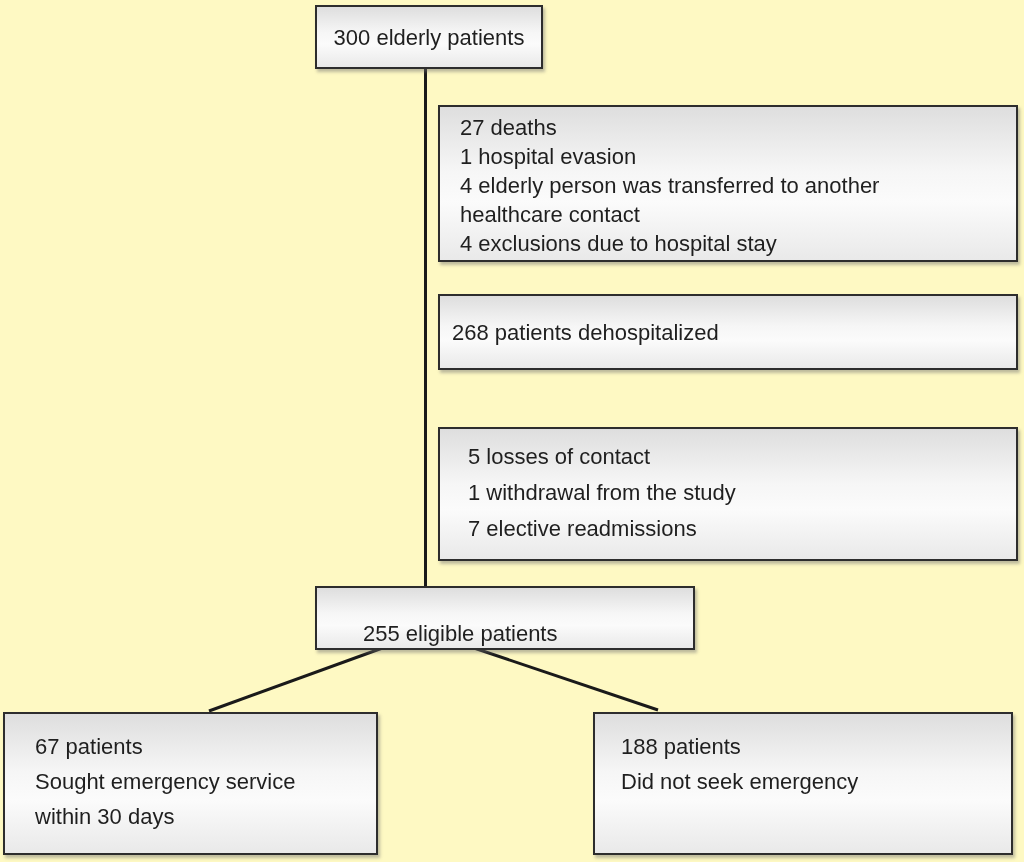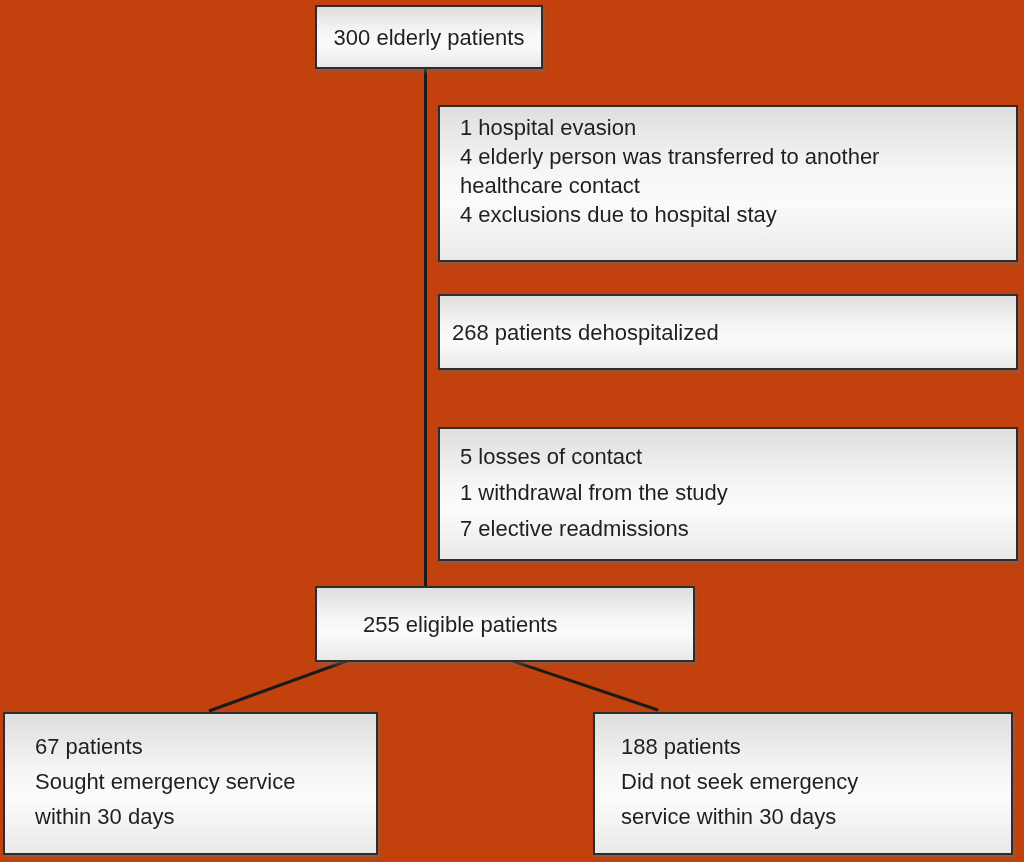--- a/index.html
+++ b/index.html
@@ -4,21 +4,21 @@
 <style>
   html, body {
     margin: 0;
     padding: 0;
     background: #ffffff;
   }
   .canvas {
     position: relative;
     width: 1024px;
     height: 862px;
-    background: #c2410c;
+    background: #fef9c3;
     overflow: hidden;
     font-family: "Liberation Sans", sans-serif;
   }
   .connectors {
     position: absolute;
     left: 0;
     top: 0;
     z-index: 0;
   }
   .node {
@@ -40,25 +40,25 @@
   #node-initial-exclusions {
     left: 438px; top: 105px; width: 580px; height: 157px;
     padding: 6px 14px 0 20px; line-height: 29px;
   }
   #node-dehospitalized {
     left: 438px; top: 294px; width: 580px; height: 76px;
     display: flex; align-items: center; padding-left: 12px;
   }
   #node-followup-exclusions {
     left: 438px; top: 427px; width: 580px; height: 134px;
-    padding: 10px 14px 0 20px; line-height: 36px;
+    padding: 10px 14px 0 28px; line-height: 36px;
   }
   #node-eligible {
-    left: 315px; top: 586px; width: 380px; height: 76px;
-    display: flex; align-items: center; padding-left: 46px;
+    left: 315px; top: 586px; width: 380px; height: 64px;
+    display: flex; align-items: flex-end; padding-left: 46px;
   }
   #node-sought-emergency {
     left: 3px; top: 712px; width: 375px; height: 143px;
     padding: 15px 10px 0 30px; line-height: 35px;
   }
   #node-did-not-seek {
     left: 593px; top: 712px; width: 420px; height: 143px;
     padding: 15px 10px 0 26px; line-height: 35px;
   }
 </style>
@@ -71,20 +71,21 @@
     <line x1="425.5" y1="68" x2="425.5" y2="588" stroke="#1a1a1a" stroke-width="3"></line>
     <line x1="388" y1="646" x2="209" y2="711" stroke="#1a1a1a" stroke-width="3"></line>
     <line x1="468" y1="646" x2="658" y2="710" stroke="#1a1a1a" stroke-width="3"></line>
   </svg>
 
   <div class="node" id="node-enrolled">
     <div class="line">300 elderly patients</div>
   </div>
 
   <div class="node" id="node-initial-exclusions">
+    <div class="line">27 deaths</div>
     <div class="line">1 hospital evasion</div>
     <div class="line">4 elderly person was transferred to another</div>
     <div class="line">healthcare contact</div>
     <div class="line">4 exclusions due to hospital stay</div>
   </div>
 
   <div class="node" id="node-dehospitalized">
     <div class="line">268 patients dehospitalized</div>
   </div>
 
@@ -100,16 +101,15 @@
 
   <div class="node" id="node-sought-emergency">
     <div class="line">67 patients</div>
     <div class="line">Sought emergency service</div>
     <div class="line">within 30 days</div>
   </div>
 
   <div class="node" id="node-did-not-seek">
     <div class="line">188 patients</div>
     <div class="line">Did not seek emergency</div>
-    <div class="line">service within 30 days</div>
   </div>
 
 </div>
 
 </body></html>

